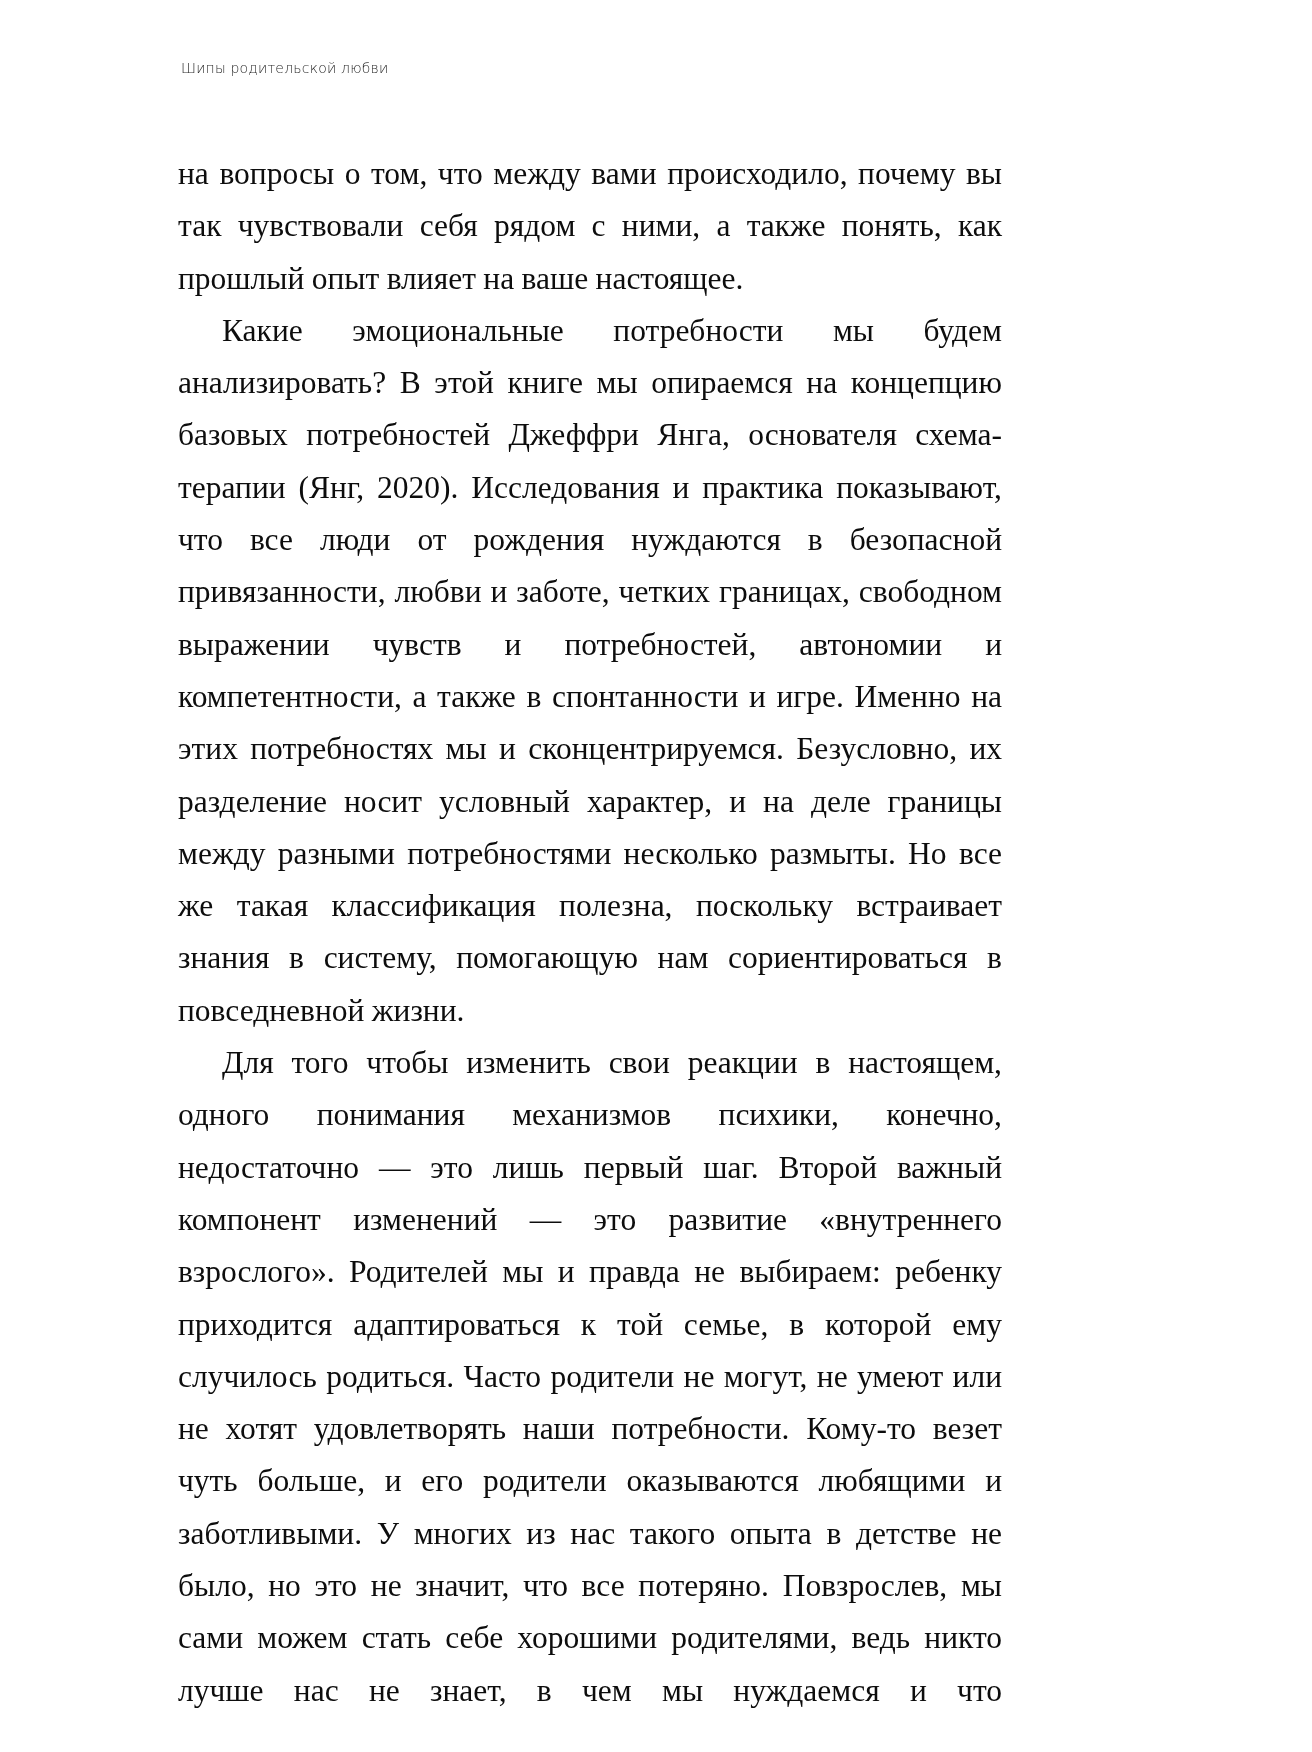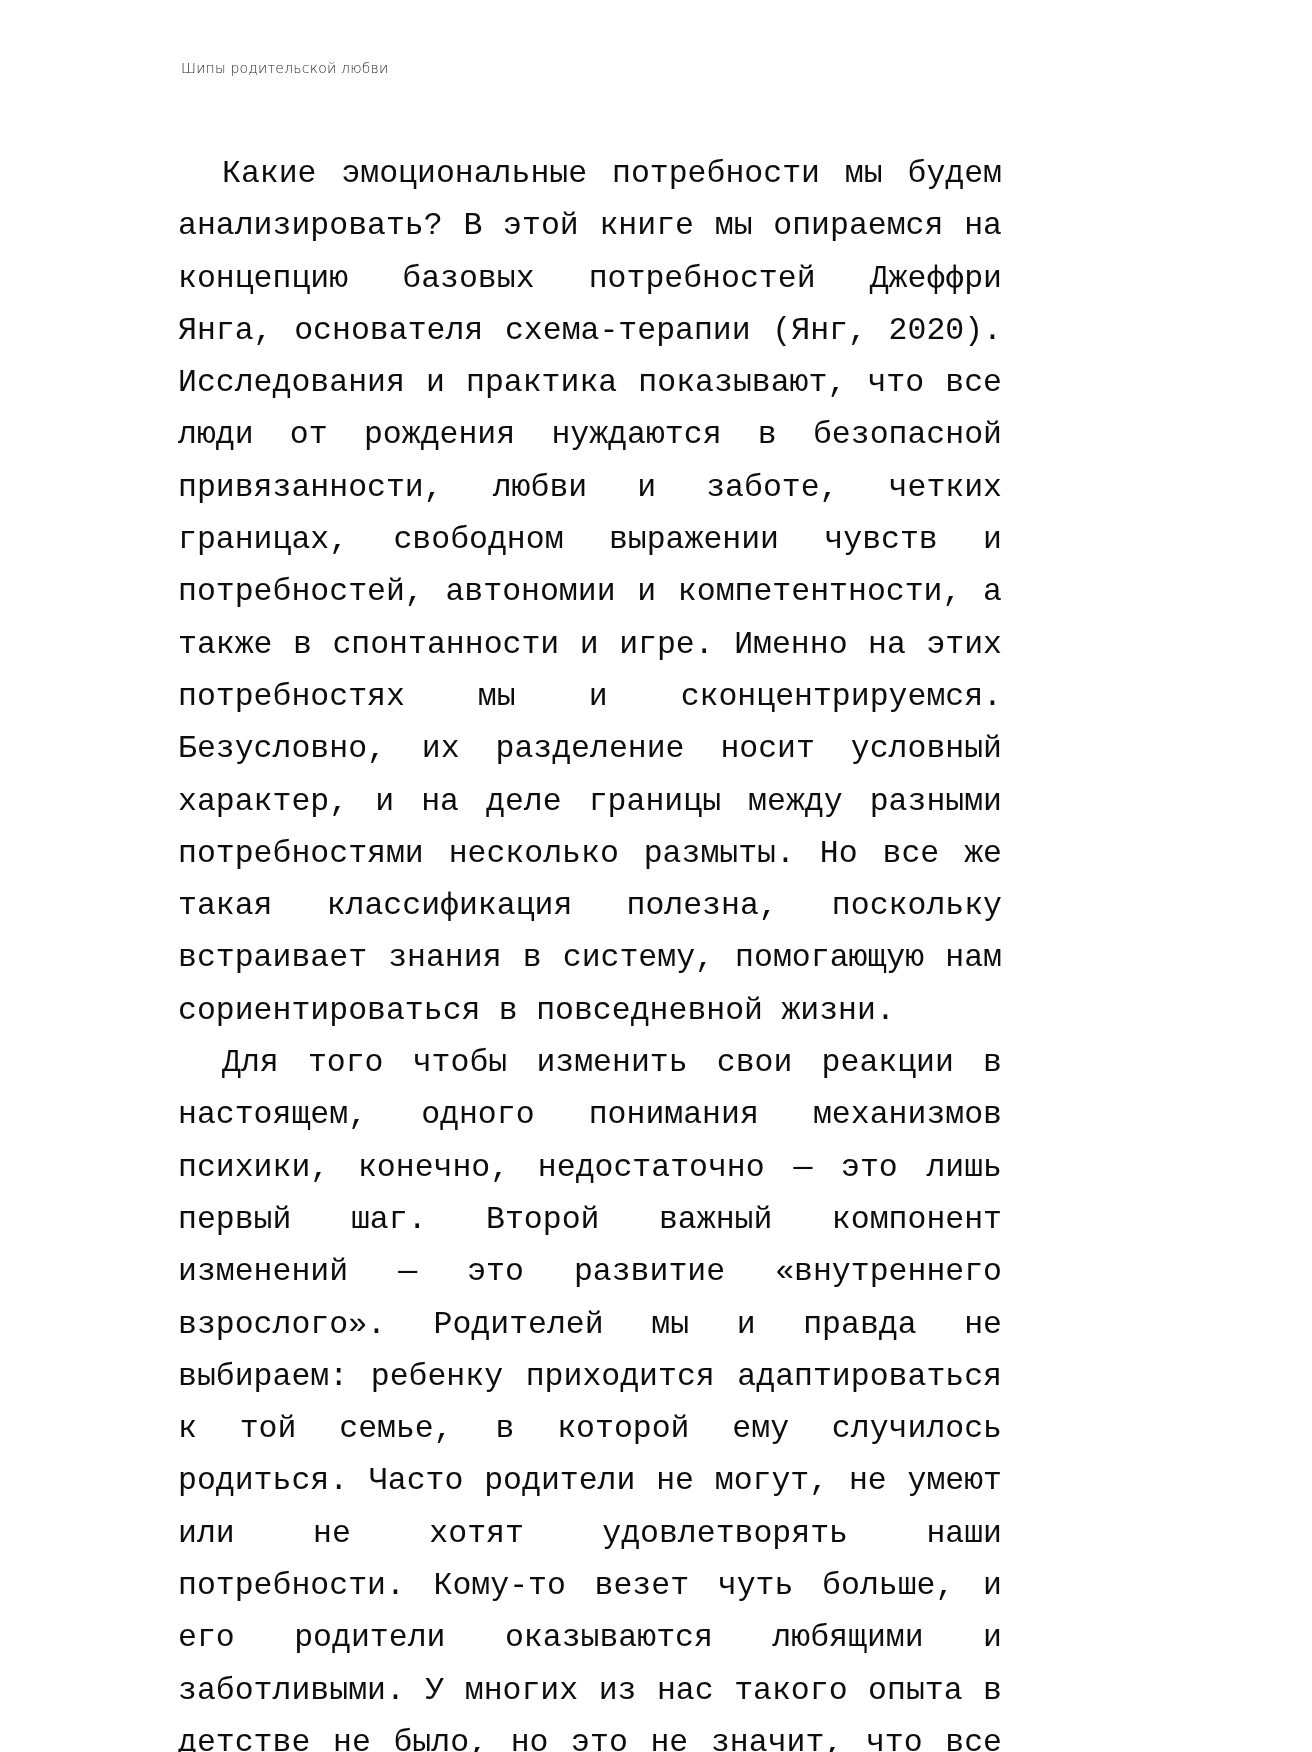--- a/index.html
+++ b/index.html
@@ -42,38 +42,38 @@
     text-justify: inter-word;
     -webkit-font-smoothing: antialiased;
     hyphens: manual;
     word-spacing: -0.5px;
   }
   .para + .para {
     text-indent: 0;
   }
   .para.indent {
     text-indent: 44px;
-    font-family: Liberation Mono, monospace;
   }
   
   .para.continues::after {
     content: "";
     display: inline-block;
     width: 100%;
   }
 </style>
 </head>
 <body>
 
 <div class="page">
 
   <div class="running-header">Шипы родительской любви</div>
 
   <div class="text-block">
 
+    <p class="para">на вопросы о том, что между вами происходило, почему вы так чувствовали себя рядом с ними, а также понять, как прошлый опыт влияет на ваше настоящее.</p>
 
     <p class="para indent">Какие эмоциональные потребности мы будем анализировать? В этой книге мы опираемся на концепцию базовых потребностей Джеффри Янга, основателя схема-терапии (Янг, 2020). Исследования и практика показывают, что все люди от рождения нуждаются в безопасной привязанности, любви и заботе, четких границах, свободном выражении чувств и потребностей, автономии и компетентности, а также в спонтанности и игре. Именно на этих потребностях мы и сконцентрируемся. Безусловно, их разделение носит условный характер, и на деле границы между разными потребностями несколько размыты. Но все же такая классификация полезна, поскольку встраивает знания в систему, помогающую нам сориентироваться в повседневной жизни.</p>
 
     <p class="para indent continues">Для того чтобы изменить свои реакции в настоящем, одного понимания механизмов психики, конечно, недостаточно — это лишь первый шаг. Второй важный компонент изменений — это развитие «внутреннего взрослого». Родителей мы и правда не выбираем: ребенку приходится адаптироваться к той семье, в которой ему случилось родиться. Часто родители не могут, не умеют или не хотят удовлетворять наши потребности. Кому-то везет чуть больше, и его родители оказываются любящими и заботливыми. У многих из нас такого опыта в детстве не было, но это не значит, что все потеряно. Повзрослев, мы сами можем стать себе хорошими родителями, ведь никто лучше нас не знает, в чем мы нуждаемся и что</p>
 
   </div>
 
 </div>
 
 </body></html>

